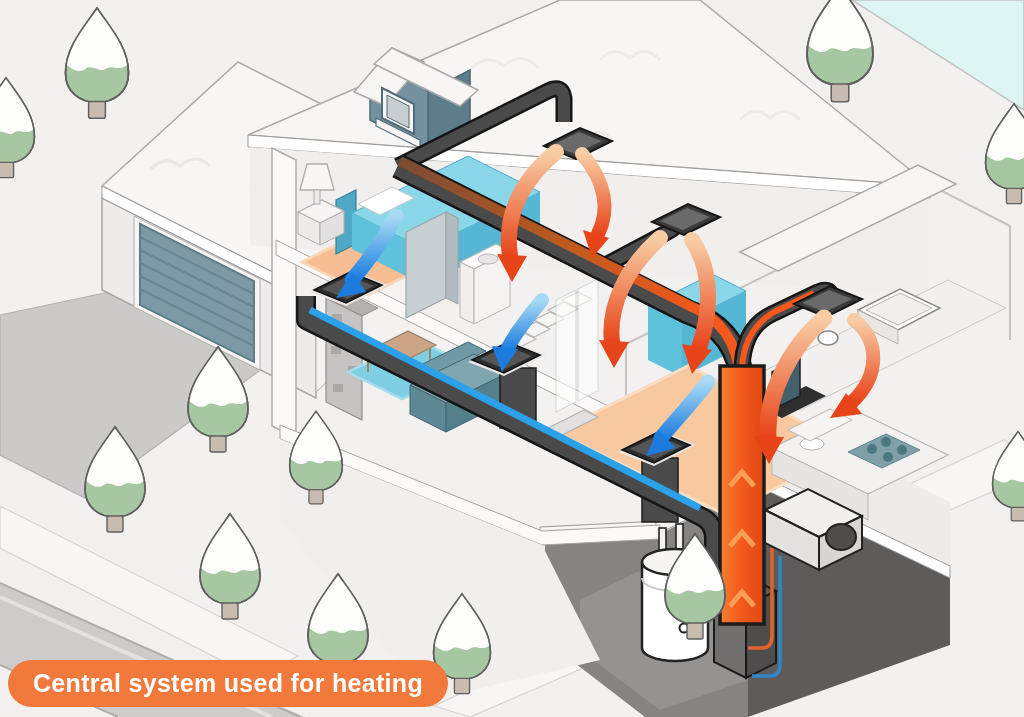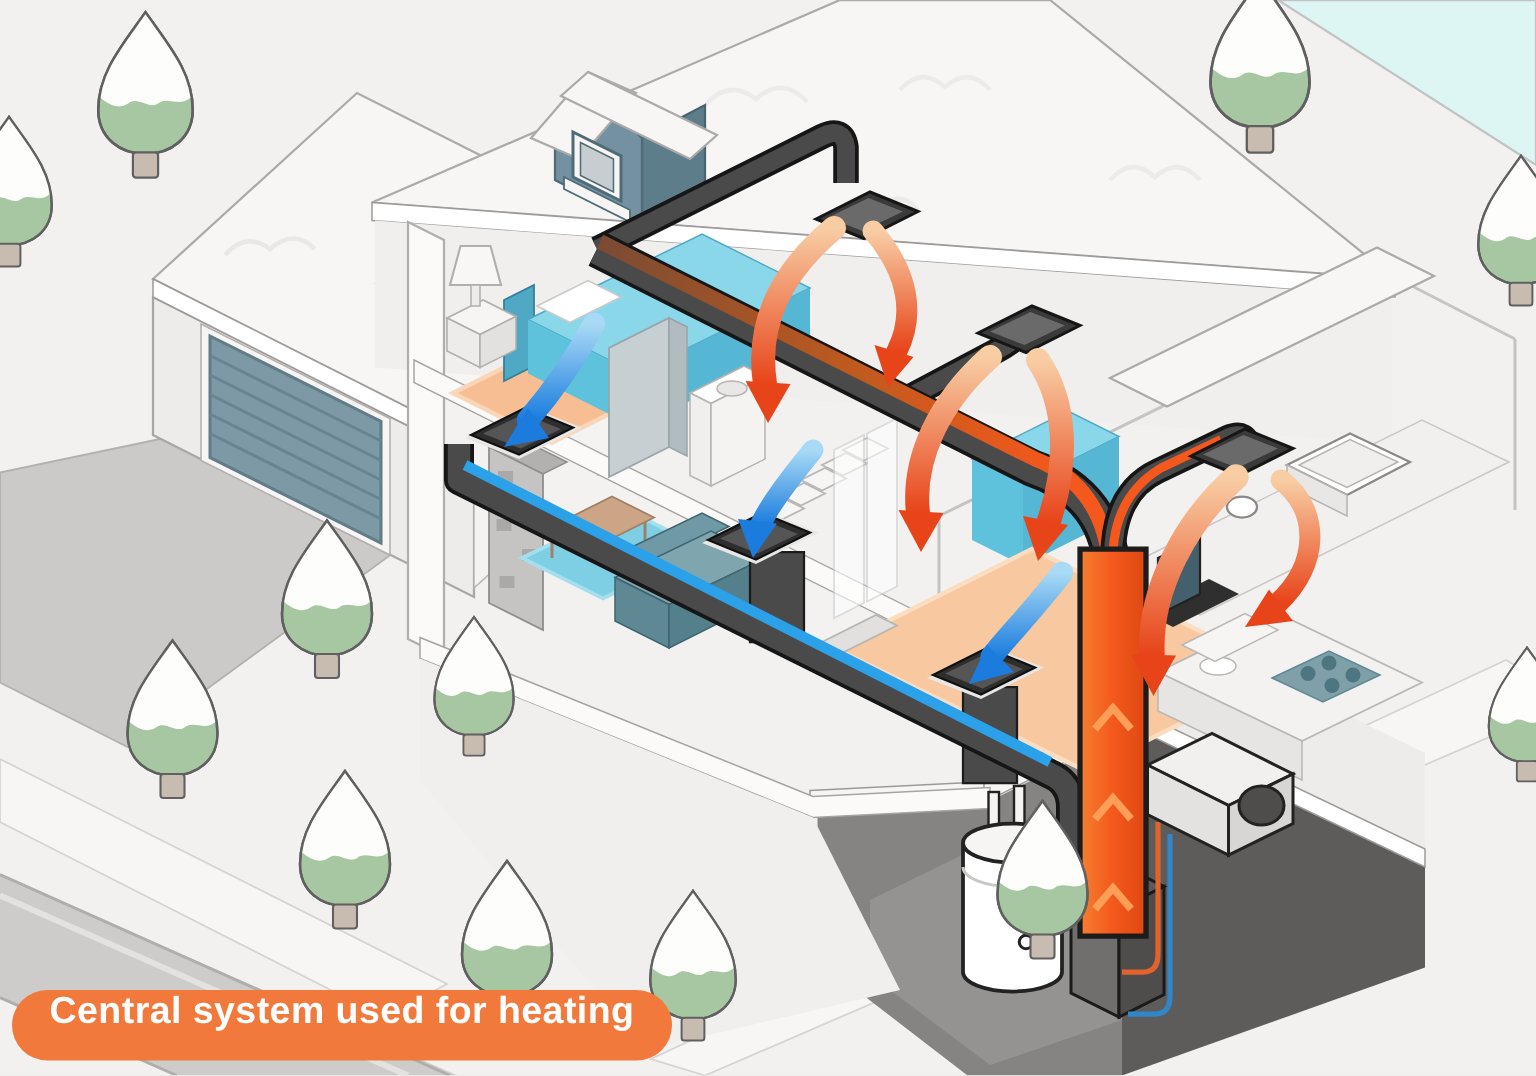--- a/index.html
+++ b/index.html
@@ -1,19 +1,19 @@
 <!DOCTYPE html>
 <html><head>
 <meta charset="utf-8">
 <style>
   html,body{margin:0;padding:0;background:#e8e7e6;}
   #stage{position:relative;width:1024px;height:717px;overflow:hidden;background:#F2F1F0;
          font-family:"Liberation Sans",sans-serif;}
   #scene{position:absolute;left:0;top:0;}
-  #caption-pill{position:absolute;left:8px;top:660px;height:47px;display:flex;
+  #caption-pill{position:absolute;left:8px;top:660px;height:47px;display:flex;align-items:center;
     padding:0 25px;background:#F1793C;border-radius:25px;color:#FFFFFF;font-size:25px;
     font-weight:bold;letter-spacing:.3px;white-space:nowrap;}
 </style>
 </head>
 <body>
 
 <div id="stage">
 <svg id="scene" width="1024" height="717" viewBox="0 0 1024 717">
   <defs>
     <linearGradient id="gradOrangeArrow" x1="0" y1="0" x2="0" y2="1">

